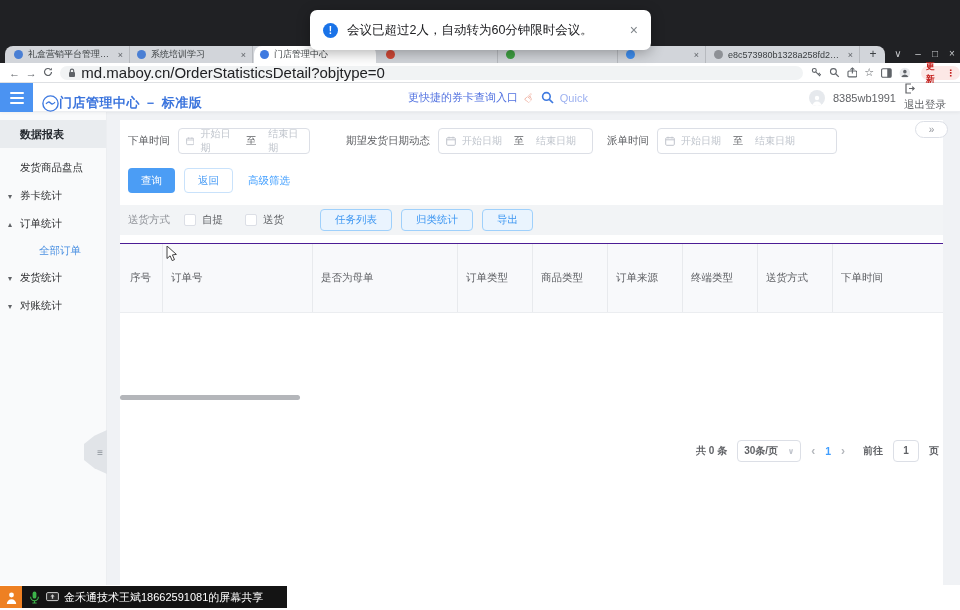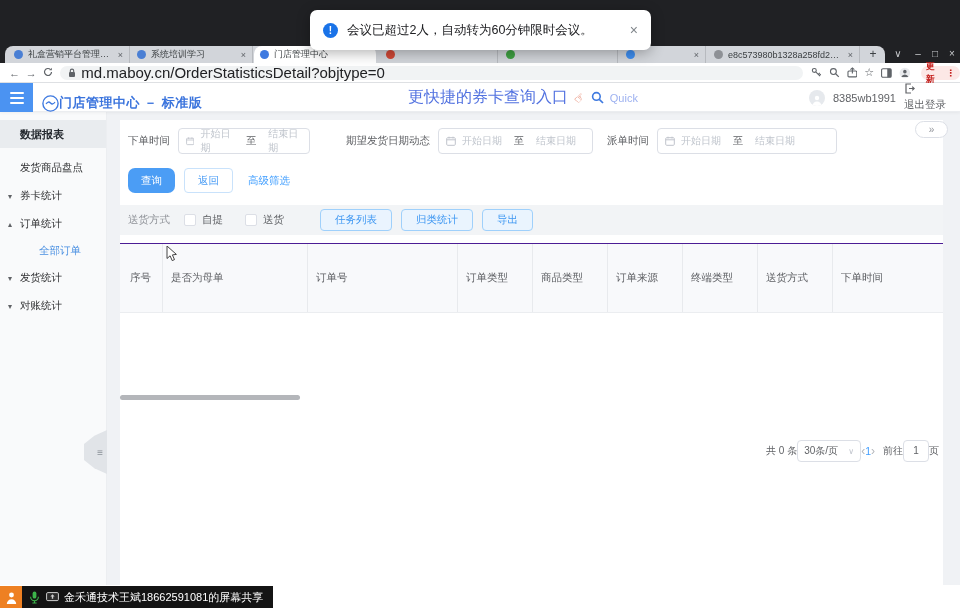--- a/index.html
+++ b/index.html
@@ -27,21 +27,21 @@
   .tbicons { display:flex; align-items:center; margin-left:8px; gap:7px; }
   .update-pill { background:#fce8e6; border-radius:8px; height:14px; display:flex; align-items:center; padding:0 5px; gap:3px; margin-left:3px; }
   .update-pill span { font-size:9px; color:#c5221f; font-weight:bold; }
   
   .appheader { position:absolute; left:0; top:83px; width:960px; height:29px; background:#fff; border-bottom:1px solid #ebedf0; box-shadow:0 1px 3px rgba(0,0,0,.05); z-index:3; }
   .hamburger { position:absolute; left:0; top:0; width:33px; height:29px; background:#4b93f2; display:flex; flex-direction:column; justify-content:center; align-items:center; gap:3px; }
   .hamburger i { display:block; width:14px; height:2px; background:#fff; border-radius:1px; }
   .brand { position:absolute; left:42px; top:0; height:29px; display:flex; align-items:flex-end; }
   .brand .title { font-size:13px; font-weight:bold; color:#3b74dd; letter-spacing:.5px; }
   .quickzone { position:absolute; left:408px; top:0; height:29px; display:flex; align-items:center; gap:6px; }
-  .quickzone .entry { font-size:16px; color:#5272e0; }
+  .quickzone .entry { font-size:11px; color:#5272e0; }
   .finger { color:#e0684a; font-size:12px; transform:rotate(-45deg); display:inline-block; }
   .quickzone .quick { font-size:11px; color:#9db1f0; }
   .userzone { position:absolute; right:14px; top:0; height:29px; display:flex; align-items:center; gap:8px; }
   .userzone .uname { font-size:11px; color:#606266; }
   .userzone .logout { font-size:10.5px; color:#606266; display:flex; align-items:flex-start; gap:4px;flex-direction:column; }
   .avatar-sm { width:16px; height:16px; border-radius:50%; background:#e6e9ed; overflow:hidden; display:flex; align-items:flex-end; justify-content:center; }
   
   .main { position:absolute; left:0; top:112px; width:960px; height:473px; background:#f0f2f5; }
   .sidebar { position:absolute; left:0; top:0; width:107px; height:473px; background:#f9fafb; border-right:1px solid #eceef1; }
   .side-section { margin-top:8px; height:28px; background:#e9ecef; display:flex; align-items:center; padding-left:20px; font-size:11px; font-weight:bold; color:#24292f; }
@@ -56,50 +56,50 @@
   .f-label { font-size:10.5px; color:#606266; margin-right:8px; white-space:nowrap; }
   .date-input { height:26px; border:1px solid #dcdfe6; border-radius:4px; display:flex; align-items:center; padding:0 7px; background:#fff; }
   .date-input .ph { font-size:10px; color:#bfc4cc; }
   .date-input .sep { font-size:10px; color:#606266; margin:0 12px; }
   .gap1 { margin-right:36px; } .gap2 { margin-right:14px; }
   .w132 { width:132px; } .w155 { width:155px; } .w180 { width:180px; }
   .expand-pill { position:absolute; right:-5px; top:1px; width:33px; height:17px; border:1px solid #dcdfe6; border-radius:9px; background:#fff; color:#909399; font-size:10px; text-align:center; line-height:15px; }
   
   .btn-row { display:flex; align-items:center; margin:14px 0 0 8px; gap:9px; }
   .btn { height:25px; border-radius:4px; font-size:10.5px; display:flex; align-items:center; justify-content:center; padding:0 13px; }
-  .btn-primary { background:#4b9df5; color:#fff;border-radius:7px; }
+  .btn-primary { background:#4b9df5; color:#fff; }
   .btn-plain { background:#fff; border:1px solid #c9e2fb; color:#4b9df5; }
   .link-adv { font-size:10.5px; color:#409eff; margin-left:6px; }
   
   .tool-band { margin-top:12px; height:30px; background:#f2f4f6; display:flex; align-items:center; padding-left:8px; }
   .tool-band .lbl { font-size:10.5px; color:#909399; margin-right:14px; }
   .chk { width:12px; height:12px; border:1px solid #dcdfe6; border-radius:2px; background:#fff; margin-right:6px; flex:0 0 auto; }
   .chk-item { display:flex; align-items:center; margin-right:22px; font-size:10.5px; color:#606266; }
   .mini-btn { height:22px; border:1px solid #9fd0fb; background:#eaf4fe; color:#3e97f2; border-radius:4px; font-size:10.5px; display:flex; align-items:center; padding:0 14px; margin-right:9px; }
   .mini-btn.first { margin-left:14px; }
   
   .thead { margin-top:8px; height:70px; border-top:1px solid #4c1d95; border-bottom:1px solid #ebedf0; background:#f8f9fb; display:flex; overflow:hidden; }
   .th { border-right:1px solid #e8eaed; display:flex; align-items:center; padding-left:8px; font-size:10.5px; color:#606266; white-space:nowrap; flex:0 0 auto; overflow:hidden; }
   .c0{width:43px;padding-left:10px;} .c1{width:150px;} .c2{width:145px;} .c3{width:75px;} .c4{width:75px;}
   .c5{width:75px;} .c6{width:75px;} .c7{width:75px;} .c8{width:75px;} .c9{width:120px;border-right:none;}
   .tbody-empty { height:82px; }
   .hscroll { width:180px; height:5px; background:#b4b6ba; border-radius:3px; }
   
-  .pager { display:flex; align-items:center; justify-content:flex-end; margin-top:40px; padding-right:4px; font-size:10px; color:#606266; }
+  .pager { display:flex; align-items:center; justify-content:flex-end; margin-top:40px; padding-right:4px; gap:10px; font-size:10px; color:#606266;font-weight:bold; }
   .psize { width:64px; height:22px; border:1px solid #dcdfe6; border-radius:4px; display:flex; align-items:center; justify-content:space-between; padding:0 6px; }
   .psize .chev { color:#c0c4cc; font-size:8px; }
   .pg-arrow { color:#b4b7bc; font-size:12px; }
   .pg-num { color:#409eff; font-size:10.5px; }
   .goto-box { width:26px; height:22px; border:1px solid #dcdfe6; border-radius:4px; text-align:center; line-height:20px; font-size:10px; color:#606266; }
   
   .toast { position:absolute; left:310px; top:10px; width:341px; height:40px; background:#fff; border-radius:7px; box-shadow:0 3px 14px rgba(0,0,0,.3); display:flex; align-items:center; padding:0 13px; z-index:200; }
   .info-ic { width:15px; height:15px; border-radius:50%; background:#1a73e8; color:#fff; font-size:10px; font-weight:bold; text-align:center; line-height:15px; flex:0 0 auto; }
   .toast .msg { font-size:12.5px; color:#202124; margin-left:9px; white-space:nowrap; }
   .toast .x { margin-left:auto; color:#80868b; font-size:14px; }
-  .sharebar { position:absolute; left:0; top:586px; height:22px; background:#141414; display:flex; align-items:center; z-index:150; padding-right:10px; }
+  .sharebar { position:absolute; left:0; top:586px; height:22px; background:#141414; display:flex; align-items:center; z-index:150; padding-right:24px; }
   .share-orange { width:22px; height:22px; background:#ee8022; display:flex; align-items:center; justify-content:center; }
   .sharebar .stext { color:#fff; font-size:11px; margin-left:5px; white-space:nowrap; }
   .cursor { position:absolute; left:166px; top:246px; z-index:180; }
 </style>
 </head>
 <body>
 
 <div class="frame">
   <div class="tabstrip-bg"></div>
 
@@ -315,22 +315,22 @@
         <span class="chk"></span>
         <span>送货</span>
       </span>
       <div class="mini-btn first">任务列表</div>
       <div class="mini-btn">归类统计</div>
       <div class="mini-btn">导出</div>
     </div>
 
     <div class="thead">
       <div class="th c0">序号</div>
+      <div class="th c1">订单号</div>
       <div class="th c2">是否为母单</div>
-      <div class="th c1">订单号</div>
       <div class="th c3">订单类型</div>
       <div class="th c5">商品类型</div>
       <div class="th c6">订单来源</div>
       <div class="th c7">终端类型</div>
       <div class="th c8">送货方式</div>
       <div class="th c9">下单时间</div>
     </div>
 
     <div class="tbody-empty"></div>
     <div class="hscroll"></div>

